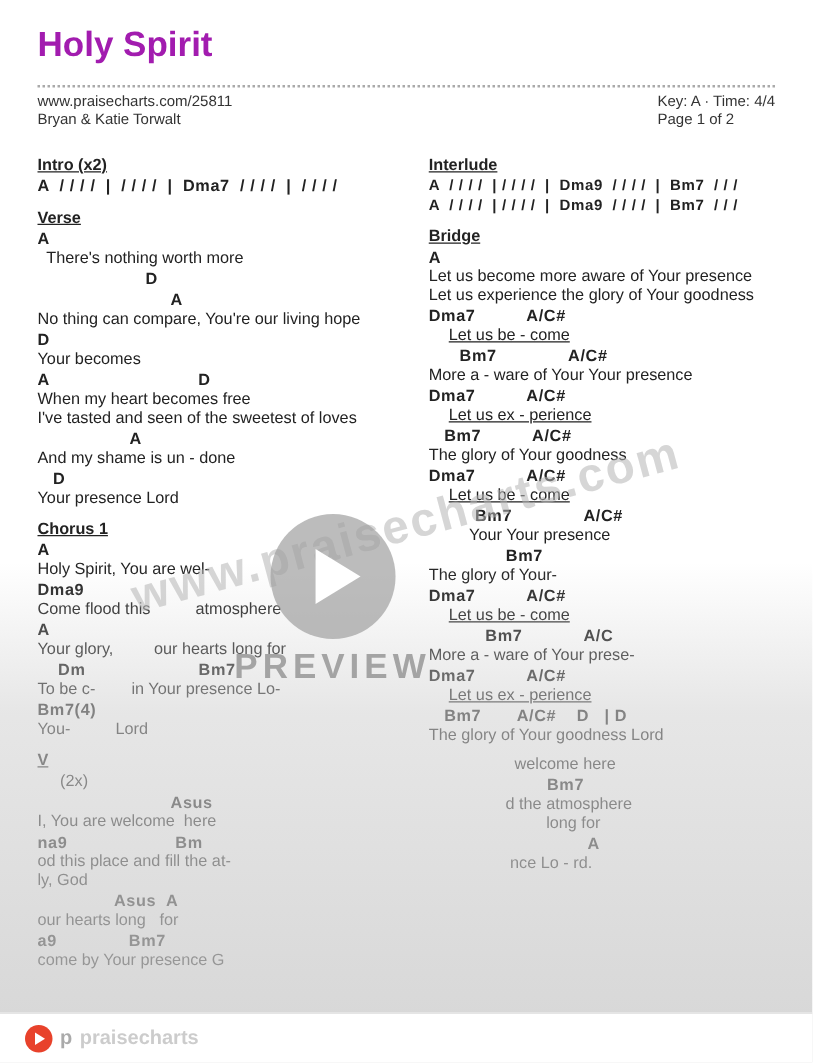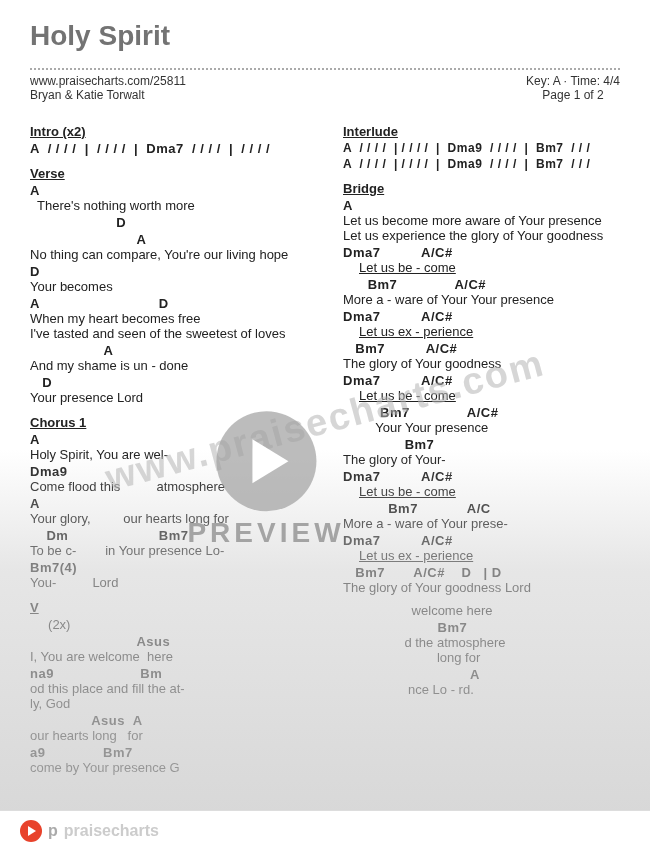--- a/index.html
+++ b/index.html
@@ -18,40 +18,40 @@
       width: 650px;
       height: 850px;
       padding: 20px 30px 20px 30px;
       position: relative;
       overflow: hidden;
     }
 
     .title {
       font-size: 28px;
       font-weight: bold;
-      color: #737373;
+      color: #a21caf;
       margin-bottom: 16px;
     }
 
     .dotted-line {
       border: none;
       border-top: 2px dotted #aaa;
       margin: 6px 0 4px 0;
     }
 
     .meta-row {
       display: flex;
       justify-content: space-between;
       font-size: 12px;
       color: #333;
       margin-bottom: 12px;
     }
 
     .meta-left { }
-    .meta-right { text-align: center; }
+    .meta-right { text-align: left; }
 
     .columns {
       display: flex;
       gap: 36px;
     }
 
     .col-left {
       flex: 1;
       min-width: 0;
     }

